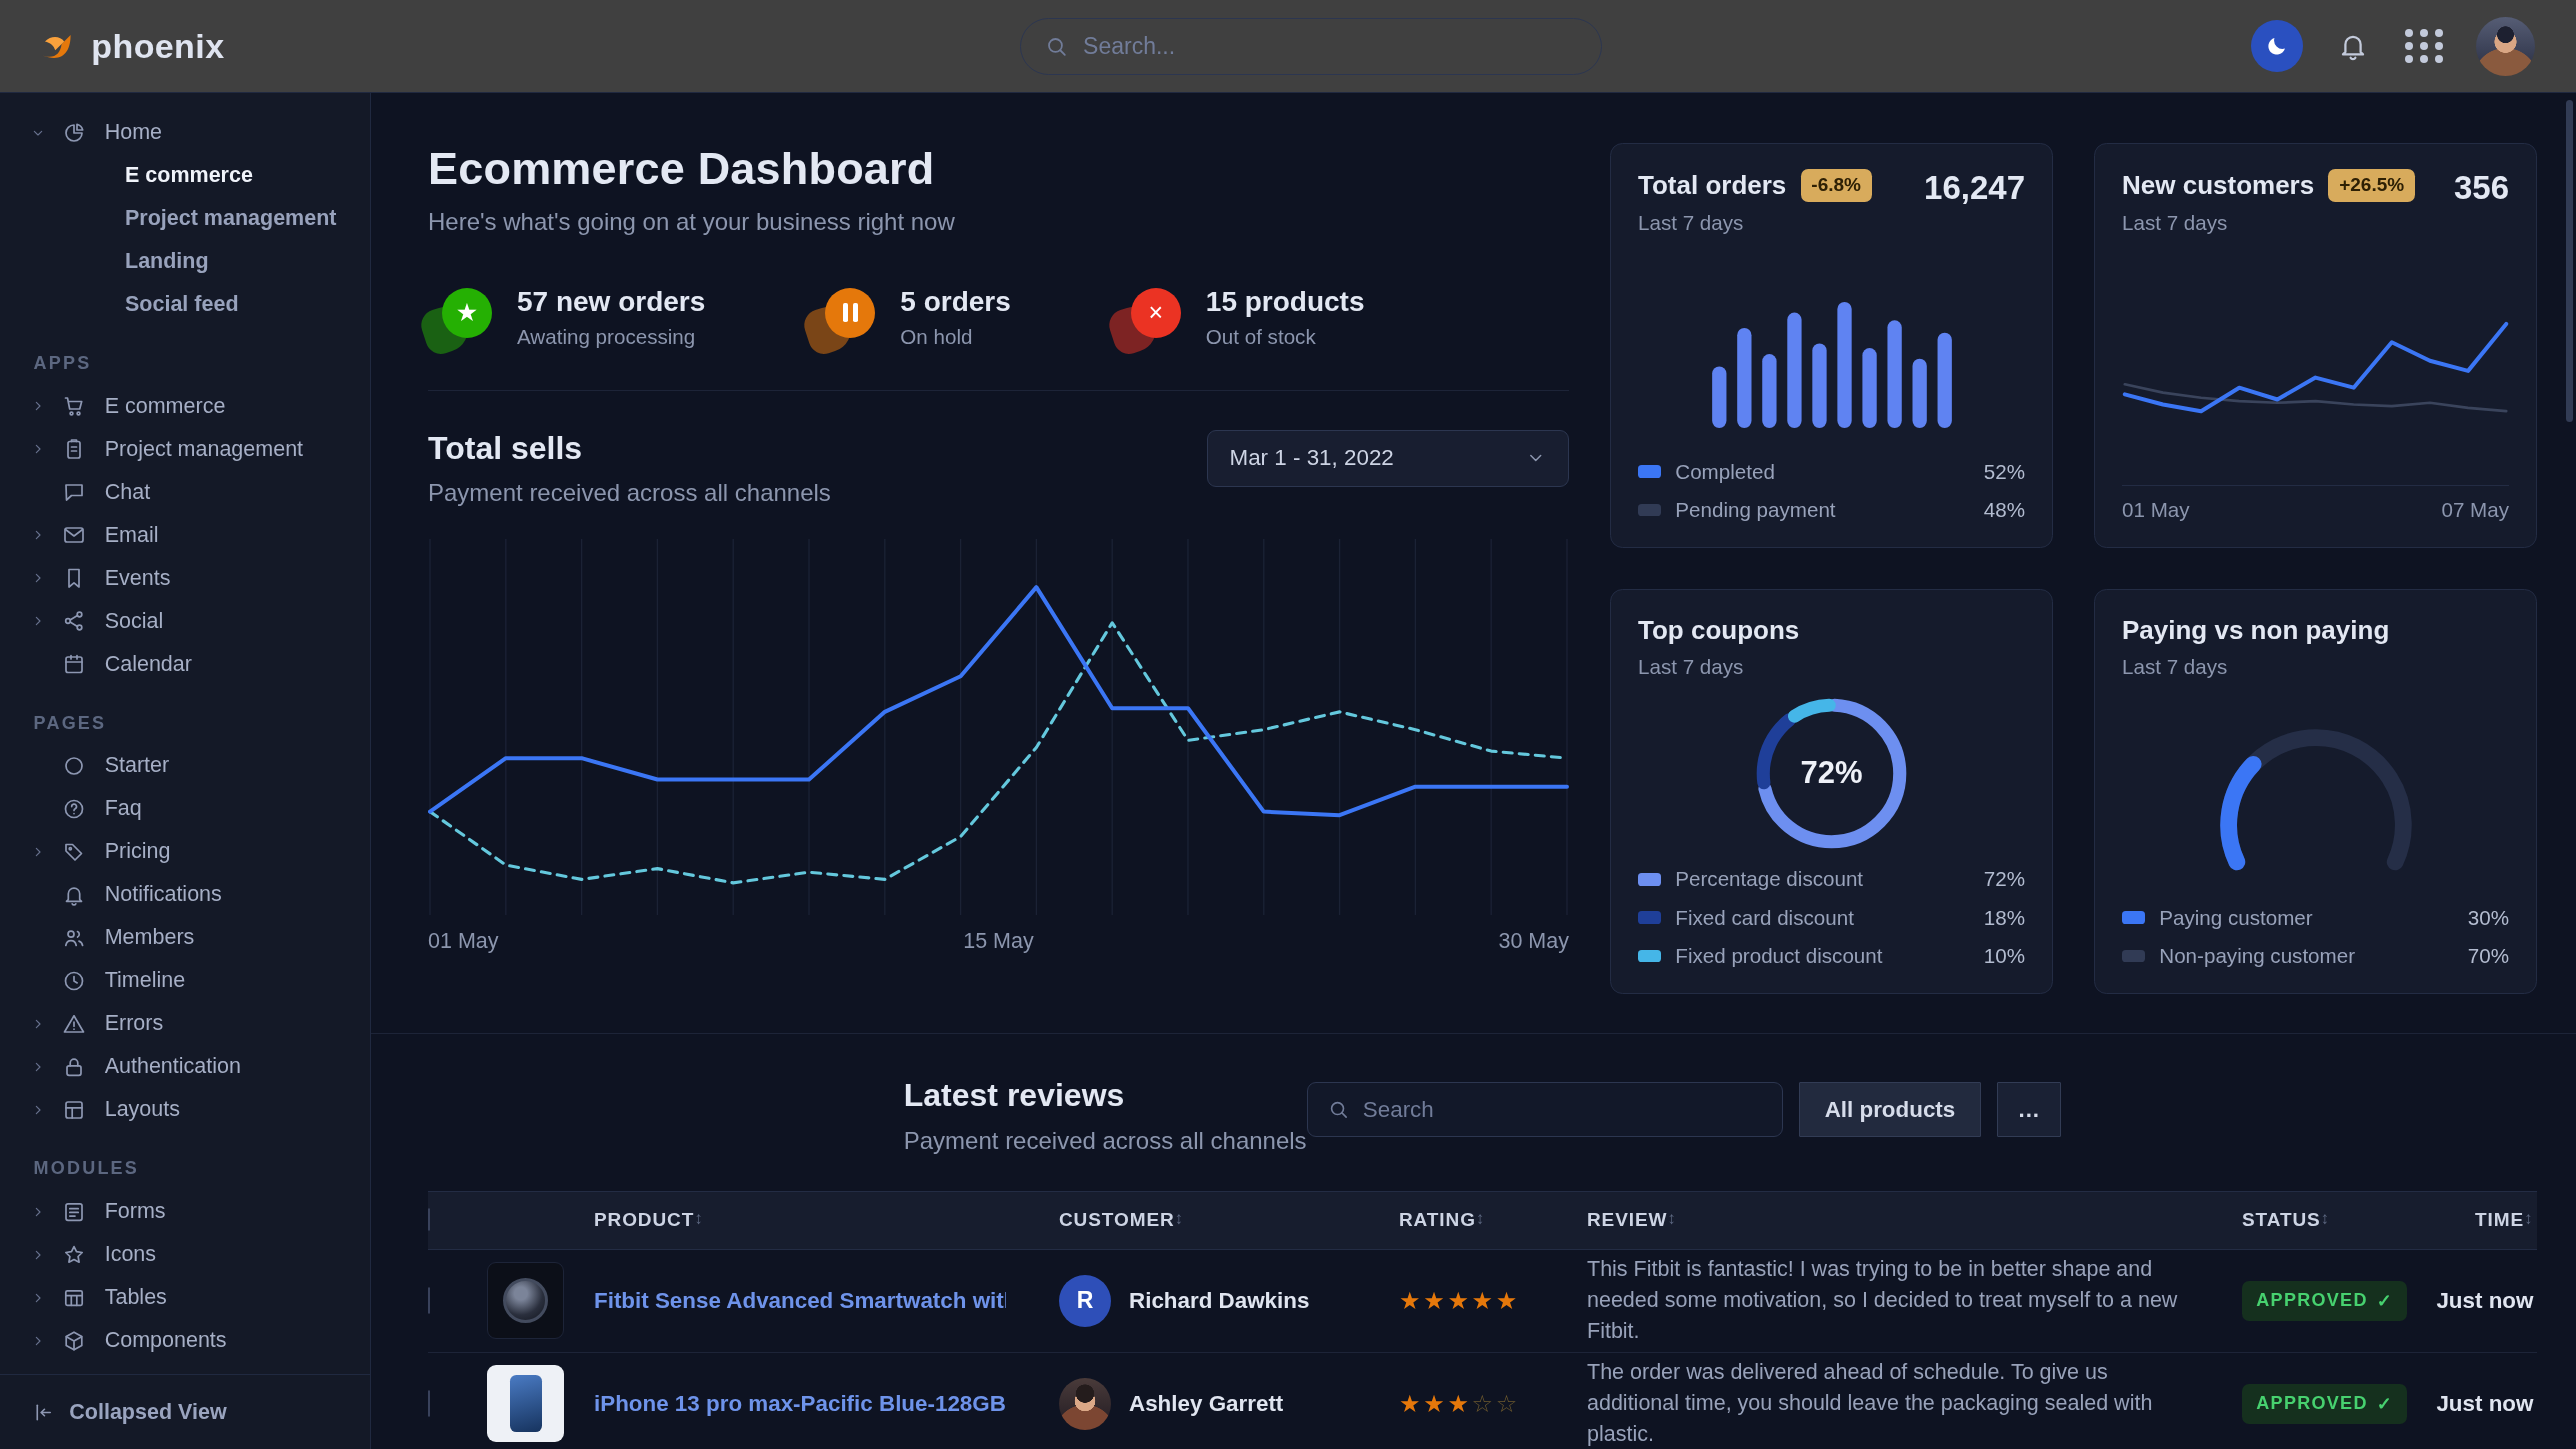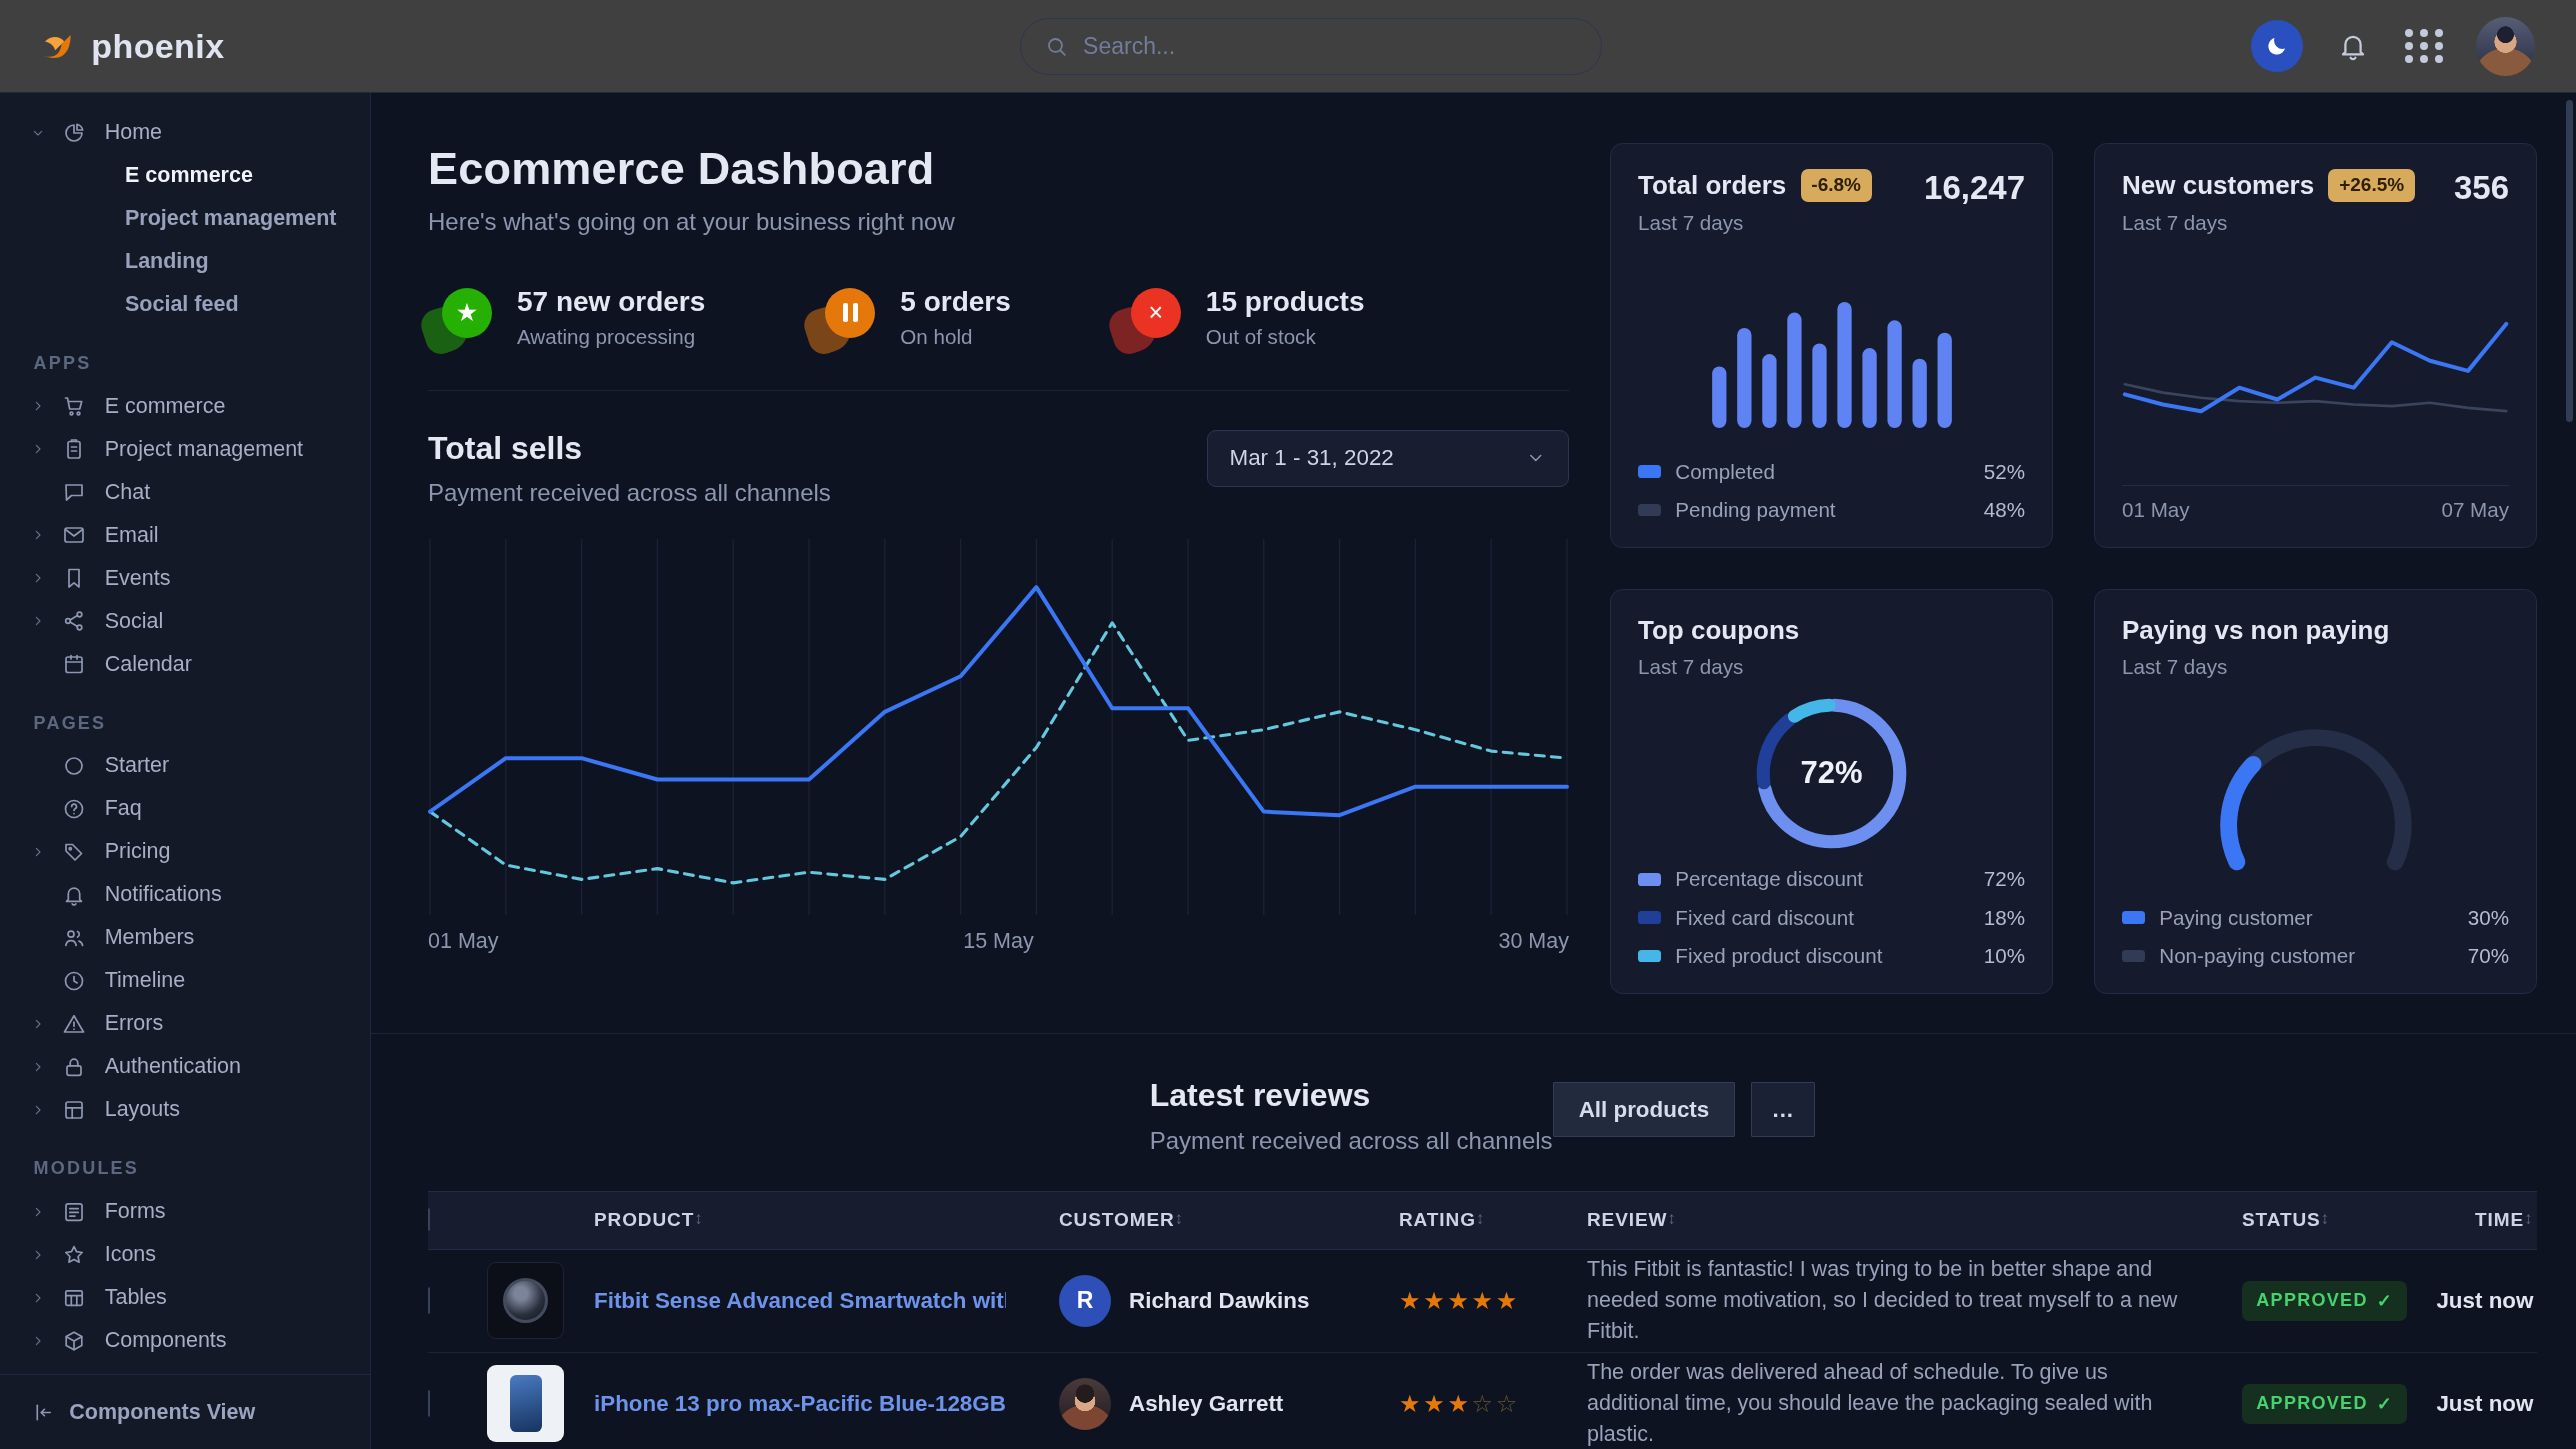--- a/index.html
+++ b/index.html
@@ -467,21 +467,21 @@
         <span class="nav-text">Components</span>
       </div>
     </nav>
   <div class="sidebar-footer">
     <span id="collapse-ic">
         <svg class="icn" viewBox="0 0 24 24" fill="none" stroke="currentColor" stroke-width="1.7" stroke-linecap="round" stroke-linejoin="round">
           <path d="M5.5 4.5v15"></path>
           <path d="M19 12H9.8M13 8.6L9.5 12l3.5 3.4"></path>
         </svg>
       </span>
-    <span>Components View</span>
+    <span>Collapsed View</span>
   </div>
 </aside>
 
 <main class="main">
   <div class="top-grid">
     <section class="left-col">
       <h1>Ecommerce Dashboard</h1>
       <p class="sub">Here's what's going on at your business right now</p>
 
       <div class="stats" id="stats-row">
@@ -693,20 +693,29 @@
     </section>
   </div>
 
   <section class="reviews">
     <div class="rev-head">
       <div>
         <h2>Latest reviews</h2>
         <p class="sub">Payment received across all channels</p>
       </div>
       <div class="rev-controls">
+        <div class="rev-search">
+          <span id="rev-search-icon">
+              <svg class="icn" viewBox="0 0 24 24" fill="none" stroke="currentColor" stroke-width="1.7" stroke-linecap="round" stroke-linejoin="round">
+                <circle cx="11" cy="11" r="6.2"></circle>
+                <path d="M15.6 15.6l4.4 4.4"></path>
+              </svg>
+            </span>
+          <input placeholder="Search" style="">
+        </div>
         <button class="btn">All products</button>
         <button class="btn btn-more">...</button>
       </div>
     </div>
 
     <div class="rtable">
       <div class="thead" id="reviews-thead">
           <div class="cell"><span class="cb"></span></div>
           <div class="cell"></div>
           <div class="th">

